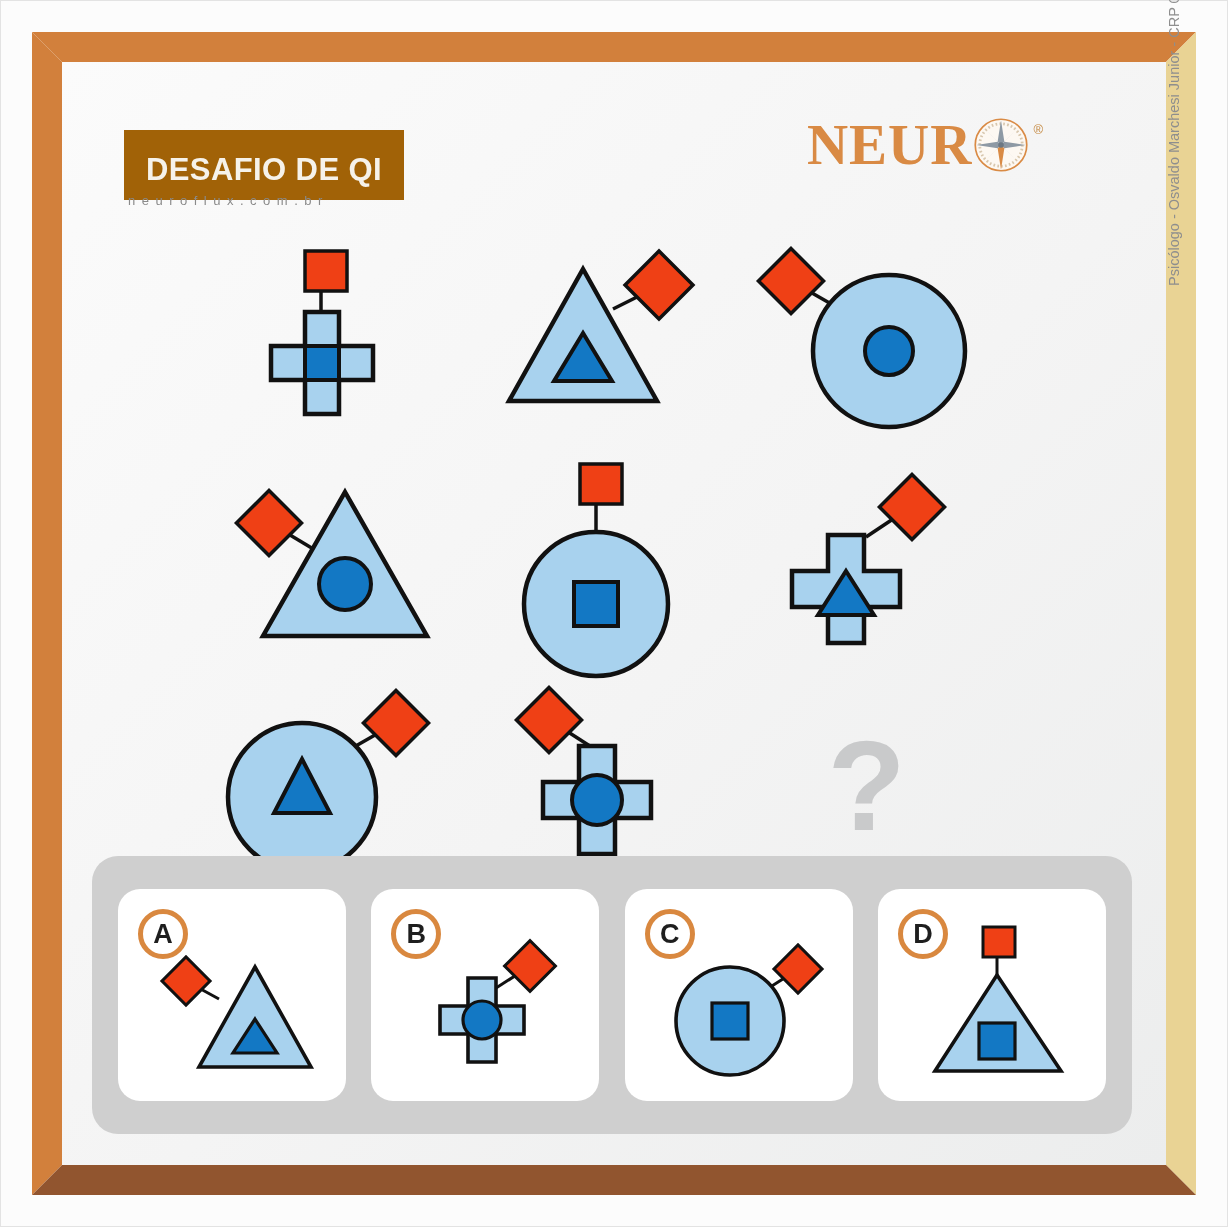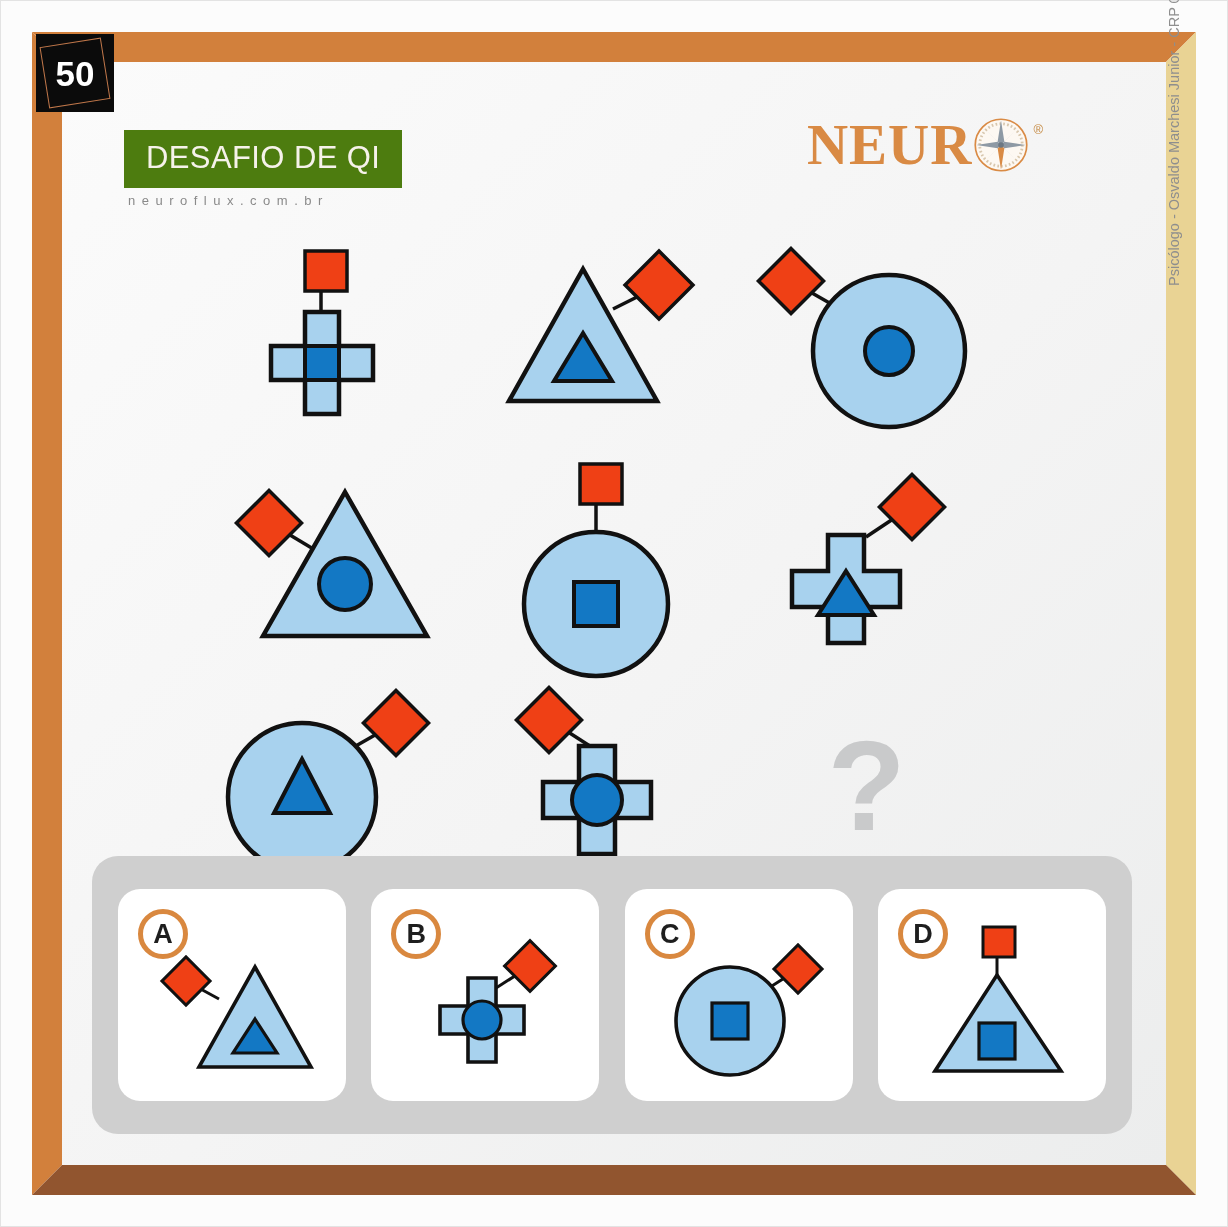--- a/index.html
+++ b/index.html
@@ -54,23 +54,23 @@
     border:1px solid #c0774a;transform:rotate(-9deg);box-sizing:border-box;
   }
   .badge .num{
     position:relative;color:#ffffff;font-size:35px;font-weight:bold;
     letter-spacing:0px;line-height:1;
   }
 
   
   .hdr-title{
     position:absolute;left:124px;top:130px;
-    background:#4d7c0f;color:#f6f2ea;
-    font-size:31px;font-weight:normal;letter-spacing:.4px;
-    padding:10px 22px 12px 22px;
+    background:#a16207;color:#f6f2ea;
+    font-size:31px;font-weight:bold;letter-spacing:.4px;
+    padding:22px 22px 12px 22px;
     z-index:30;
   }
   .hdr-url{
     position:absolute;left:128px;top:193px;
     color:#8a8a8a;font-size:13px;letter-spacing:6.5px;
     z-index:30;
   }
 
   
   .logo{position:absolute;right:108px;top:116px;width:390px;text-align:center;z-index:30;}
@@ -139,24 +139,20 @@
   <div class="page-edge"></div>
 
   <div class="frame">
     <div class="f-top"></div>
     <div class="f-left"></div>
     <div class="f-right"></div>
     <div class="f-bottom"></div>
     <div class="frame-inner"></div>
   </div>
 
-  <div class="badge">
-    <div class="tilt"></div>
-    <div class="num">50</div>
-  </div>
 
   <div class="hdr-title">DESAFIO DE QI</div>
   <div class="hdr-url">neuroflux.com.br</div>
 
   <div class="logo">
     <div class="logo-row">
       <span class="logo-word">NEUR</span>
       <span class="compass">
         <svg viewBox="0 0 100 100" width="56" height="56">
           <circle cx="50" cy="50" r="46" fill="#fdf8f2" stroke="#d98a44" stroke-width="3"></circle>

